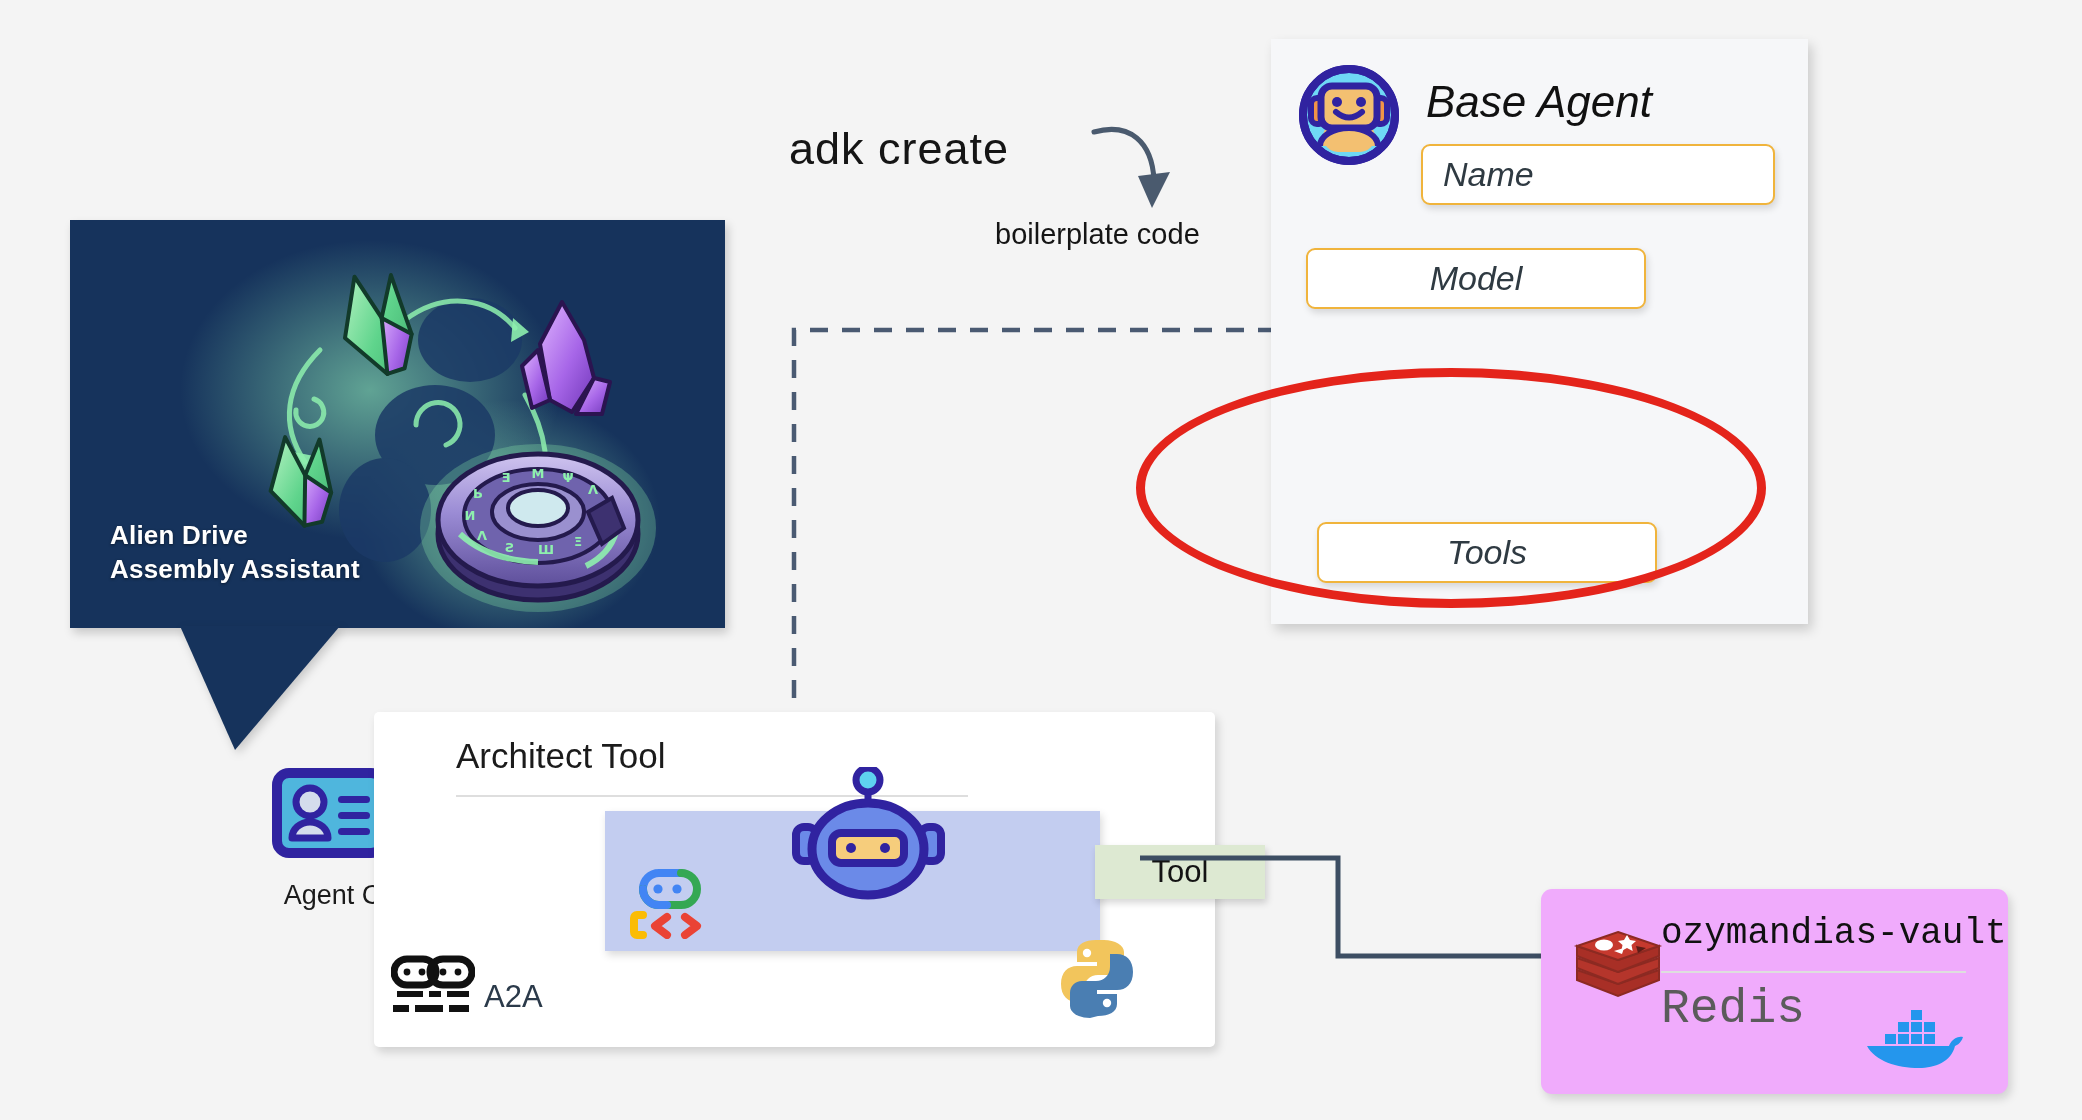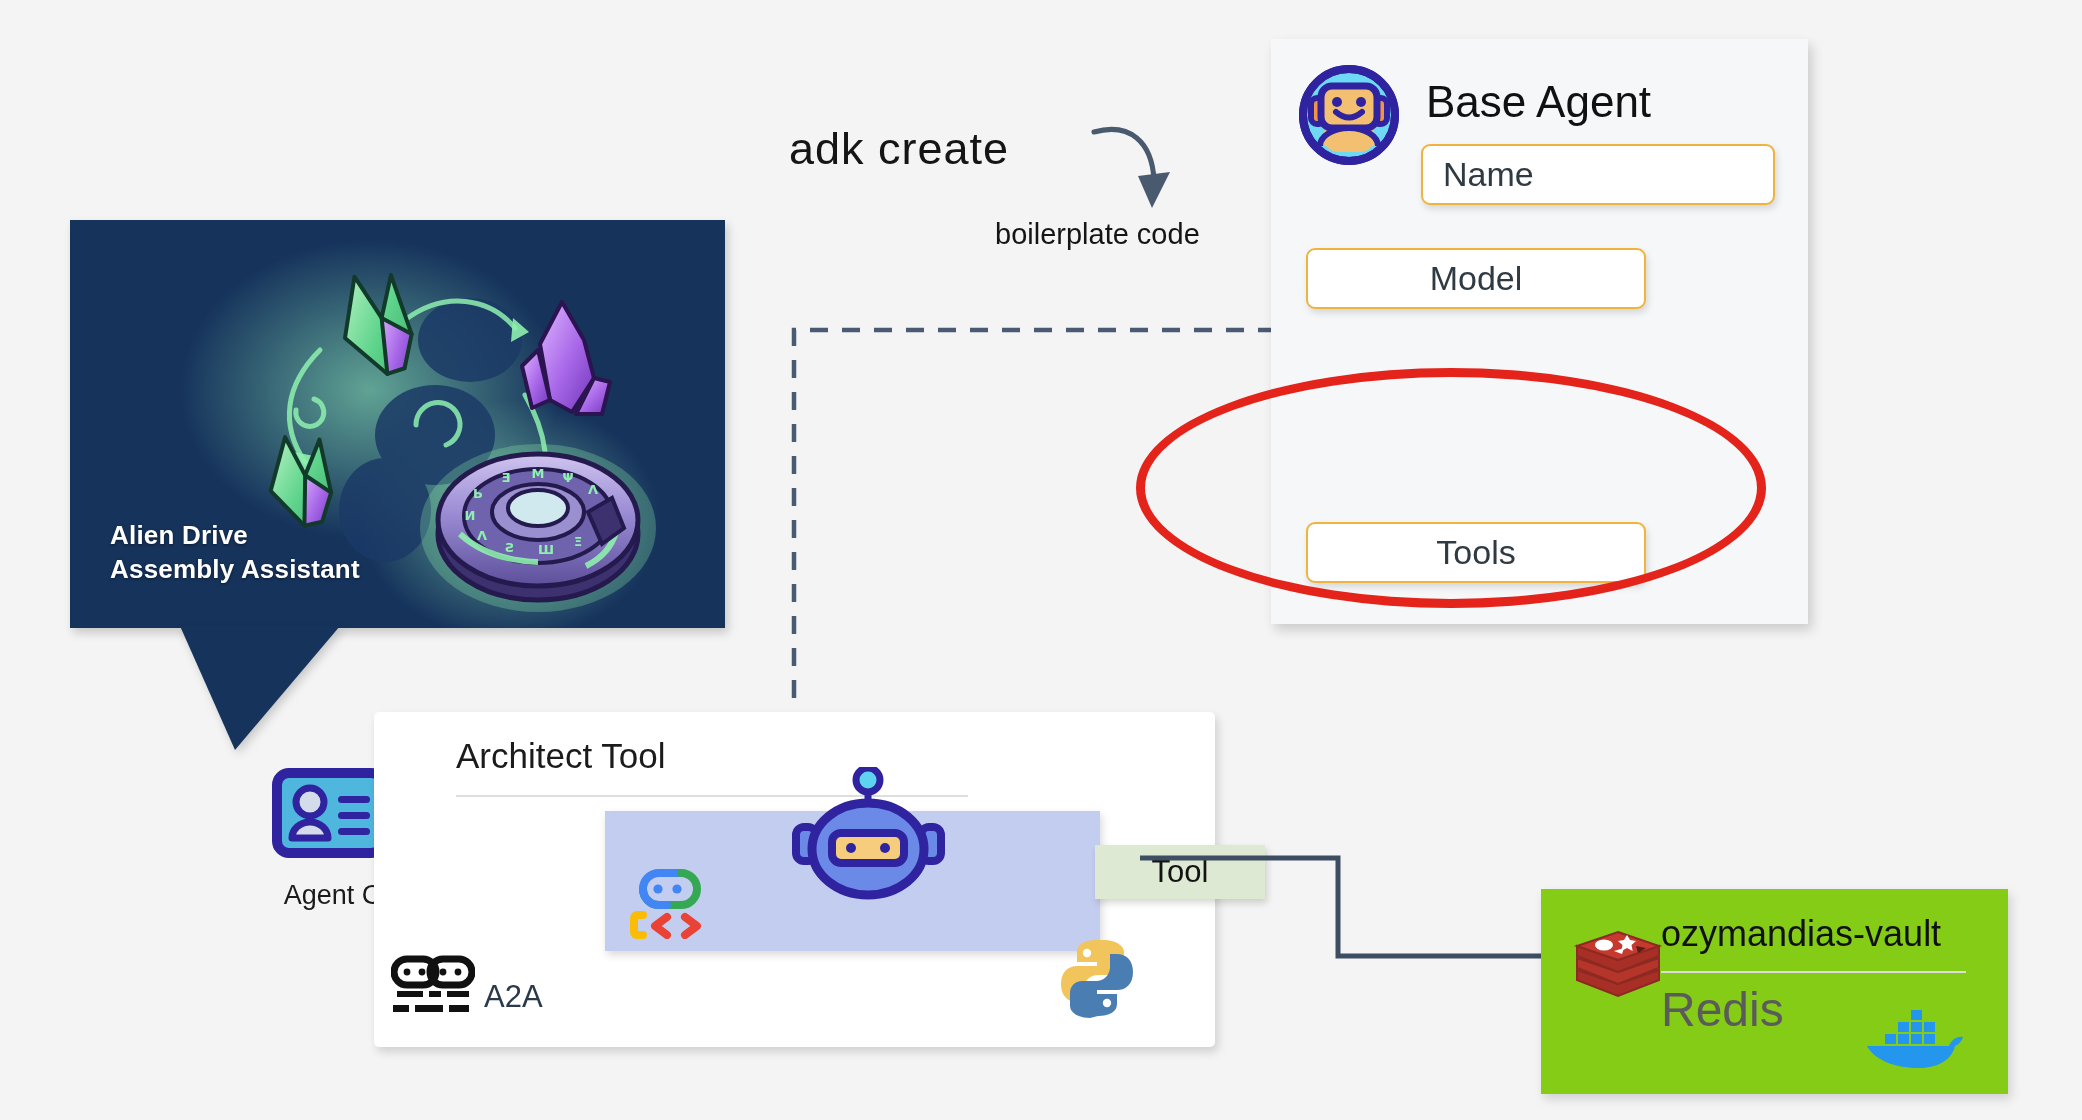--- a/index.html
+++ b/index.html
@@ -93,20 +93,21 @@
     width: 500px; height: 400px;
   }
 
   
   #base-agent-panel {
     position: absolute;
     left: 1271px; top: 39px;
     width: 537px; height: 585px;
     background: #f6f7f9;
     box-shadow: 4px 6px 11px rgba(0,0,0,0.17);
+    font-style: italic;
   }
   #base-agent-robot {
     position: absolute;
     left: 27px; top: 25px;
     width: 102px; height: 102px;
   }
   #base-agent-title {
     position: absolute;
     left: 155px; top: 38px;
     font-size: 44px;
@@ -119,21 +120,21 @@
     border-radius: 9px;
     box-shadow: 2px 4px 7px rgba(0,0,0,0.13);
     display: flex;
     align-items: center;
     font-size: 34px;
     color: #2f3a42;
   }
   #field-name  { left: 150px; top: 105px; width: 330px; height: 57px; padding-left: 20px; }
   #field-model { left: 35px;  top: 209px; width: 336px; height: 57px; justify-content: center; }
   #field-instruction { left: 35px; top: 315px; width: 336px; height: 57px; justify-content: center; }
-  #field-tools { left: 35px; top: 483px; width: 336px; height: 57px; justify-content: center; }
+  #field-tools { left: 46px; top: 483px; width: 336px; height: 57px; justify-content: center; }
 
   
   #red-ellipse {
     position: absolute;
     left: 1136px; top: 368px;
     width: 630px; height: 240px;
     border: 9px solid #e4241b;
     border-radius: 50%;
     box-sizing: border-box;
   }
@@ -210,23 +211,24 @@
     position: absolute;
     left: 1140px; top: 840px;
     width: 450px; height: 140px;
   }
 
   
   #redis-card {
     position: absolute;
     left: 1541px; top: 889px;
     width: 467px; height: 205px;
-    background: #84cc16;
-    border-radius: 0;
+    background: #f0abfc;
+    border-radius: 11px;
     box-shadow: 3px 5px 10px rgba(0,0,0,0.15);
+    font-family: Liberation Mono, monospace;
   }
   #redis-logo {
     position: absolute;
     left: 32px; top: 37px;
     width: 90px; height: 78px;
   }
   #redis-name {
     position: absolute;
     left: 120px; top: 24px;
     font-size: 36px;

